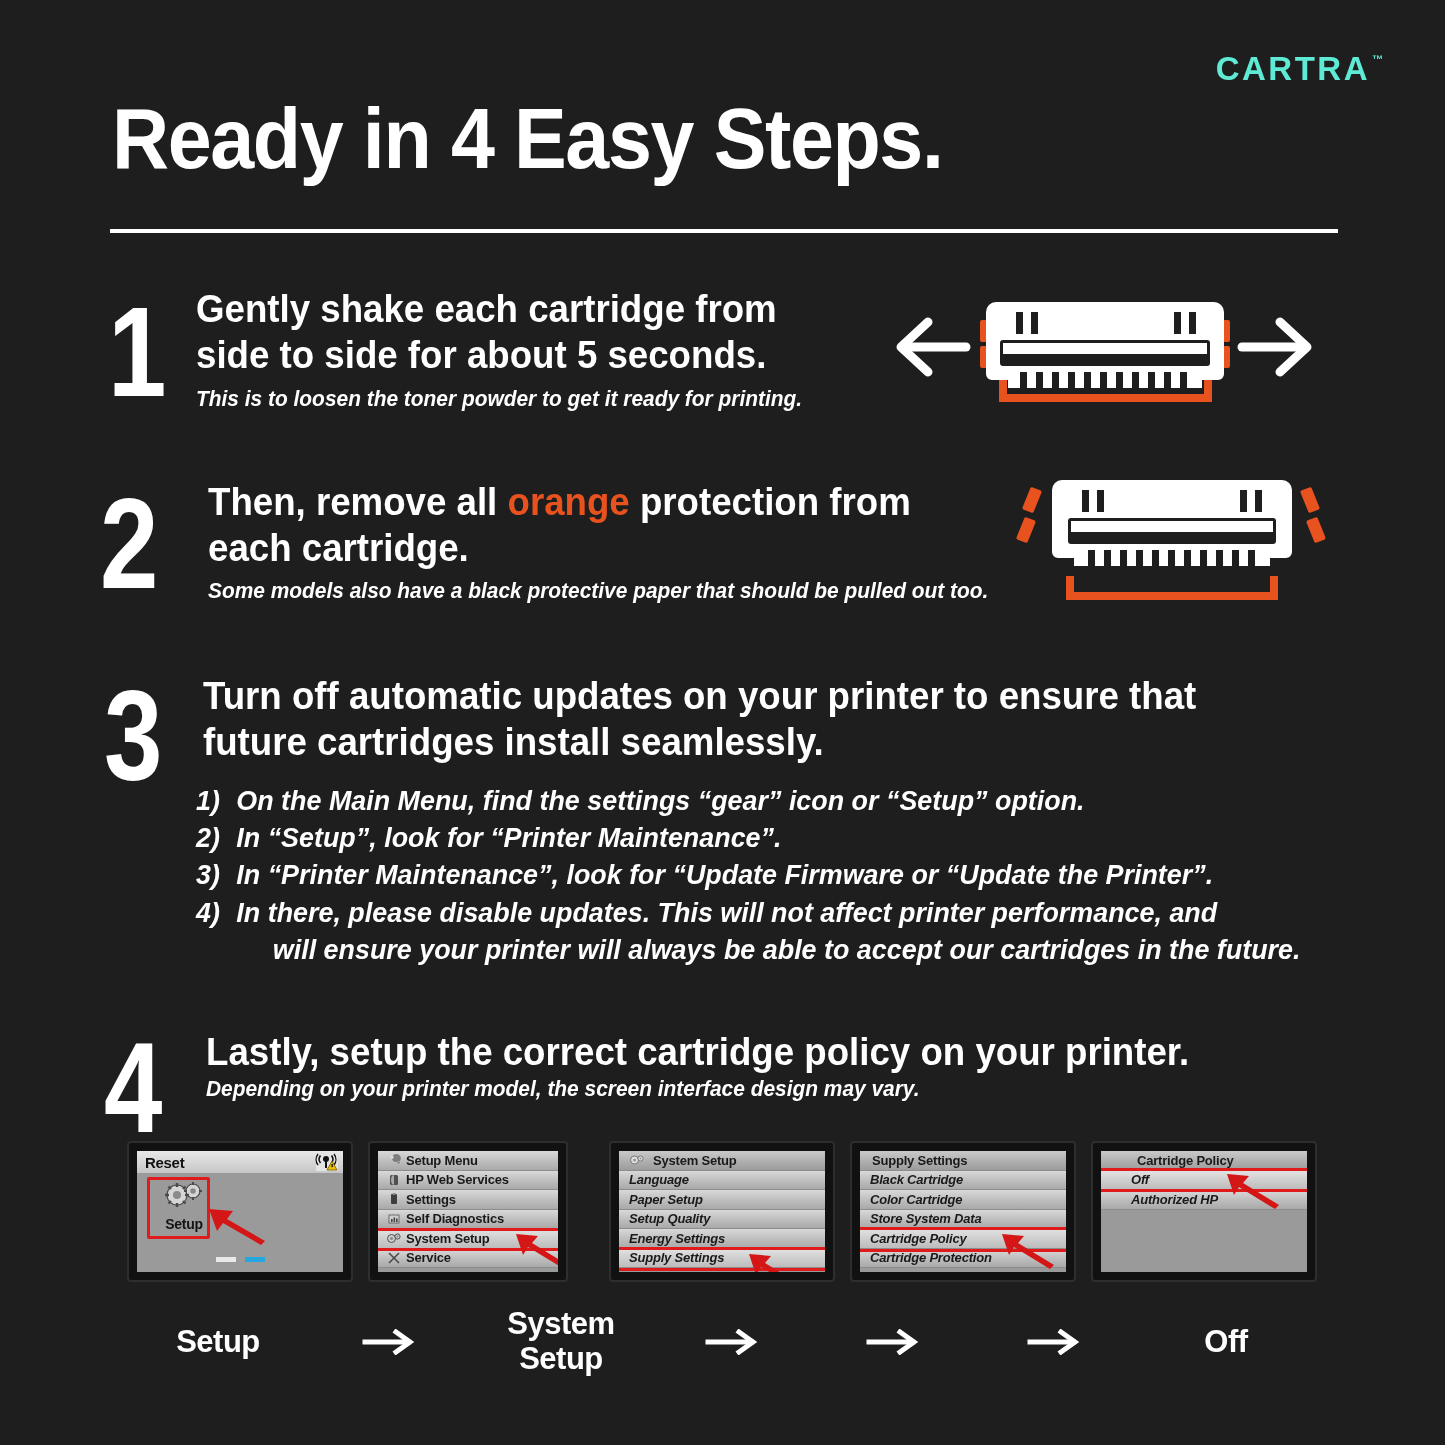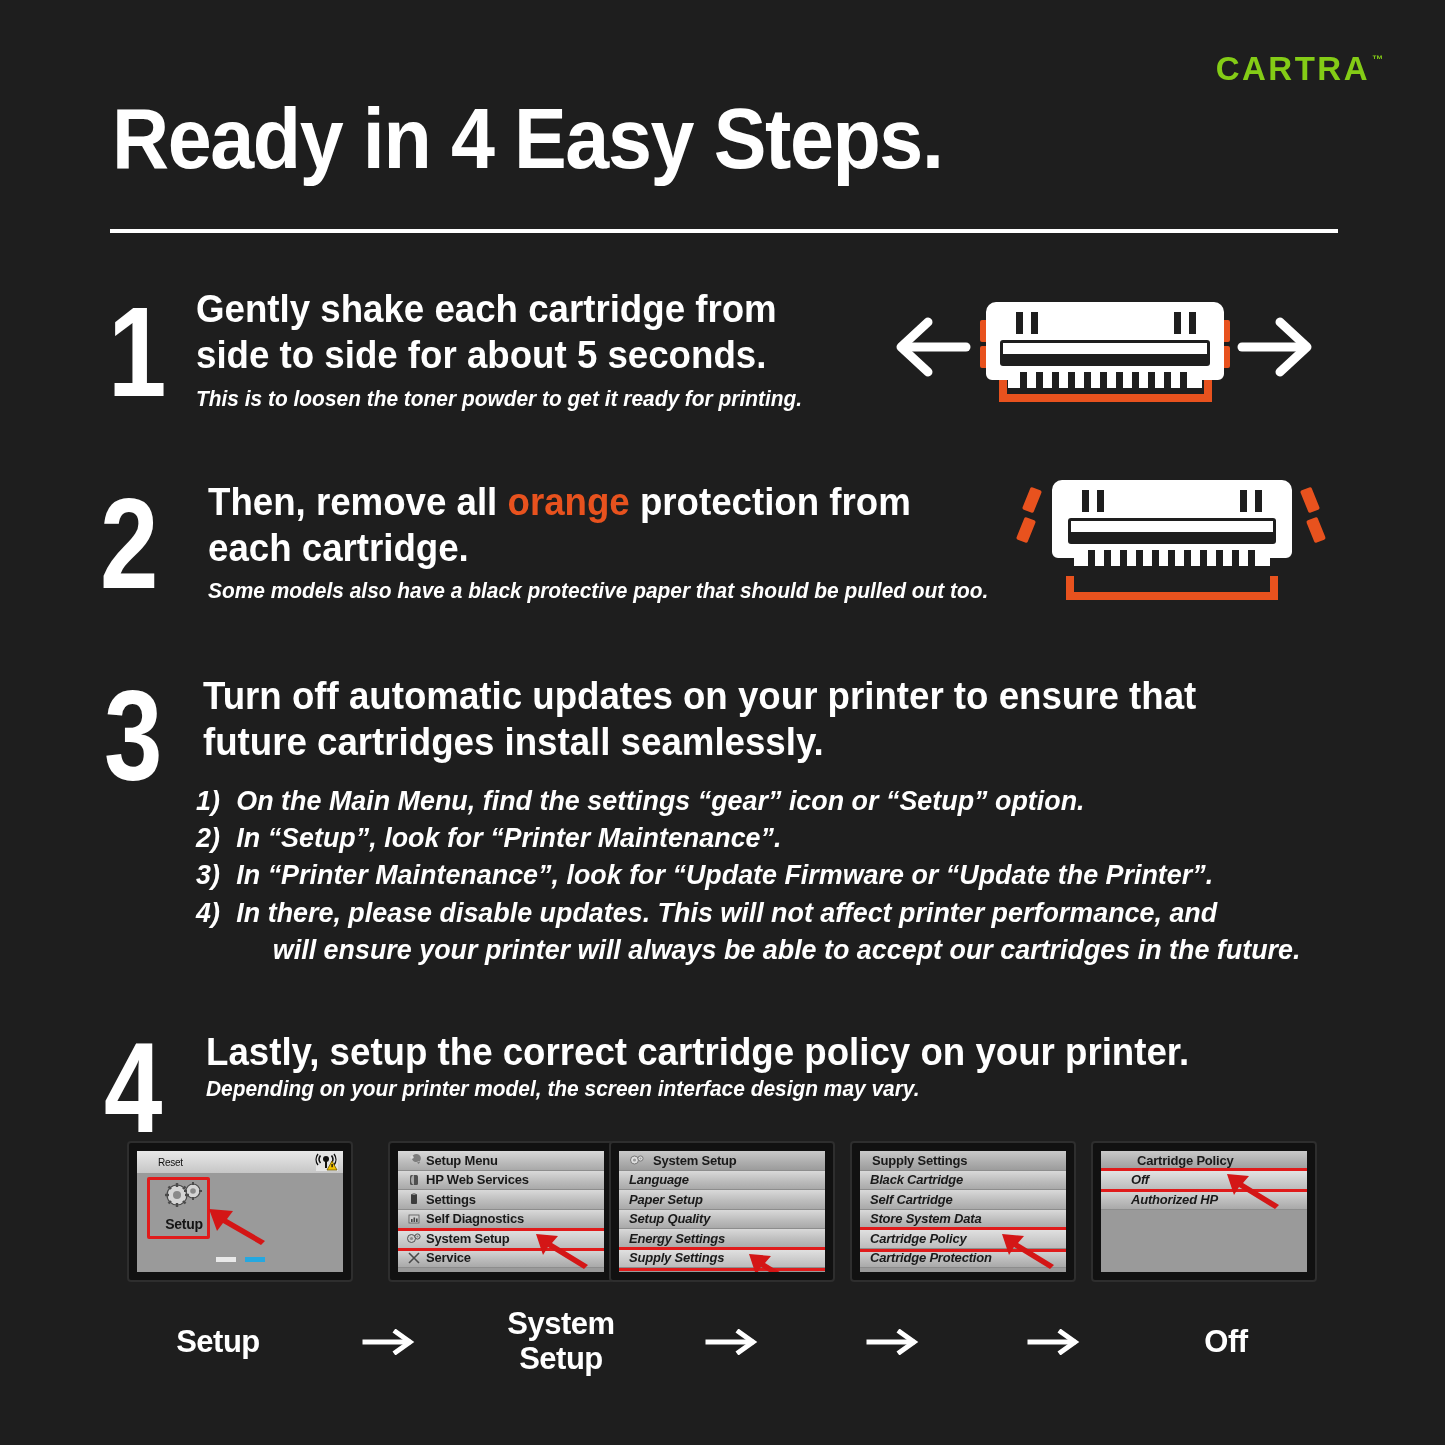--- a/index.html
+++ b/index.html
@@ -19,21 +19,21 @@
     background: #1e1e1e;
   }
 
   
   .brand {
     position: absolute;
     top: 52px;
     right: 62px;
     display: flex;
     align-items: flex-start;
-    color: #84cc16;
+    color: #5eead4;
   }
   .brand-word {
     font-size: 33px;
     font-weight: bold;
     letter-spacing: 2.5px;
     line-height: 1;
     font-family: "Liberation Sans", sans-serif;
   }
   .brand-tm {
     font-size: 11px;
@@ -186,33 +186,33 @@
   .redbox {
     position: absolute;
     border: 3px solid #e01b1b;
     border-radius: 2px;
     pointer-events: none;
   }
   .redarrow { position: absolute; pointer-events: none; }
 
   
   #panel1 { left: 127px; top: 1141px; width: 226px; height: 141px; }
-  #panel2 { left: 388px; top: 1141px; width: 226px; height: 141px; }
+  #panel2 { left: 368px; top: 1141px; width: 200px; height: 141px; }
   #panel3 { left: 609px; top: 1141px; width: 226px; height: 141px; }
   #panel4 { left: 850px; top: 1141px; width: 226px; height: 141px; }
   #panel5 { left: 1091px; top: 1141px; width: 226px; height: 141px; }
 
   
   .p1-topbar {
     position: absolute; left: 0; top: 0; width: 100%; height: 22px;
     background: linear-gradient(to bottom, #e8e8e8, #c6c6c6);
     display: flex; align-items: center; justify-content: space-between;
   }
   .p1-reset {
-    font-size: 10px; font-weight: normal; color: #111; padding-left: 21px;
+    font-size: 15px; font-weight: bold; color: #111; padding-left: 8px;
     letter-spacing: -0.3px;
   }
   .p1-wifi { padding-right: 4px; display: flex; align-items: center; }
   .p1-body { position: absolute; left:0; top:22px; width:100%; bottom:0; background:#9a9a9a; }
   .p1-setup {
     position: absolute; left: 14px; top: 8px; width: 66px;
     display: flex; flex-direction: column; align-items: center;
   }
   .p1-setup-label {
     font-size: 14px; font-weight: bold; color: #141414; margin-top: 1px;
@@ -564,21 +564,21 @@
 
   <div class="screen" id="panel4">
     <div class="screen-inner">
       <div class="menu-row header">
         <span class="mtxt">Supply Settings</span>
       </div>
       <div class="menu-row indent">
         <span class="mtxt">Black Cartridge</span>
       </div>
       <div class="menu-row indent">
-        <span class="mtxt">Self Cartridge</span>
+        <span class="mtxt">Color Cartridge</span>
       </div>
       <div class="menu-row indent">
         <span class="mtxt">Store System Data</span>
       </div>
       <div class="menu-row indent" style="background: linear-gradient(rgb(226, 226, 226) 0%, rgb(203, 203, 203) 60%, rgb(188, 188, 188) 100%);">
         <span class="mtxt">Cartridge Policy</span>
       </div>
       <div class="menu-row indent">
         <span class="mtxt">Cartridge Protection</span>
       </div>

